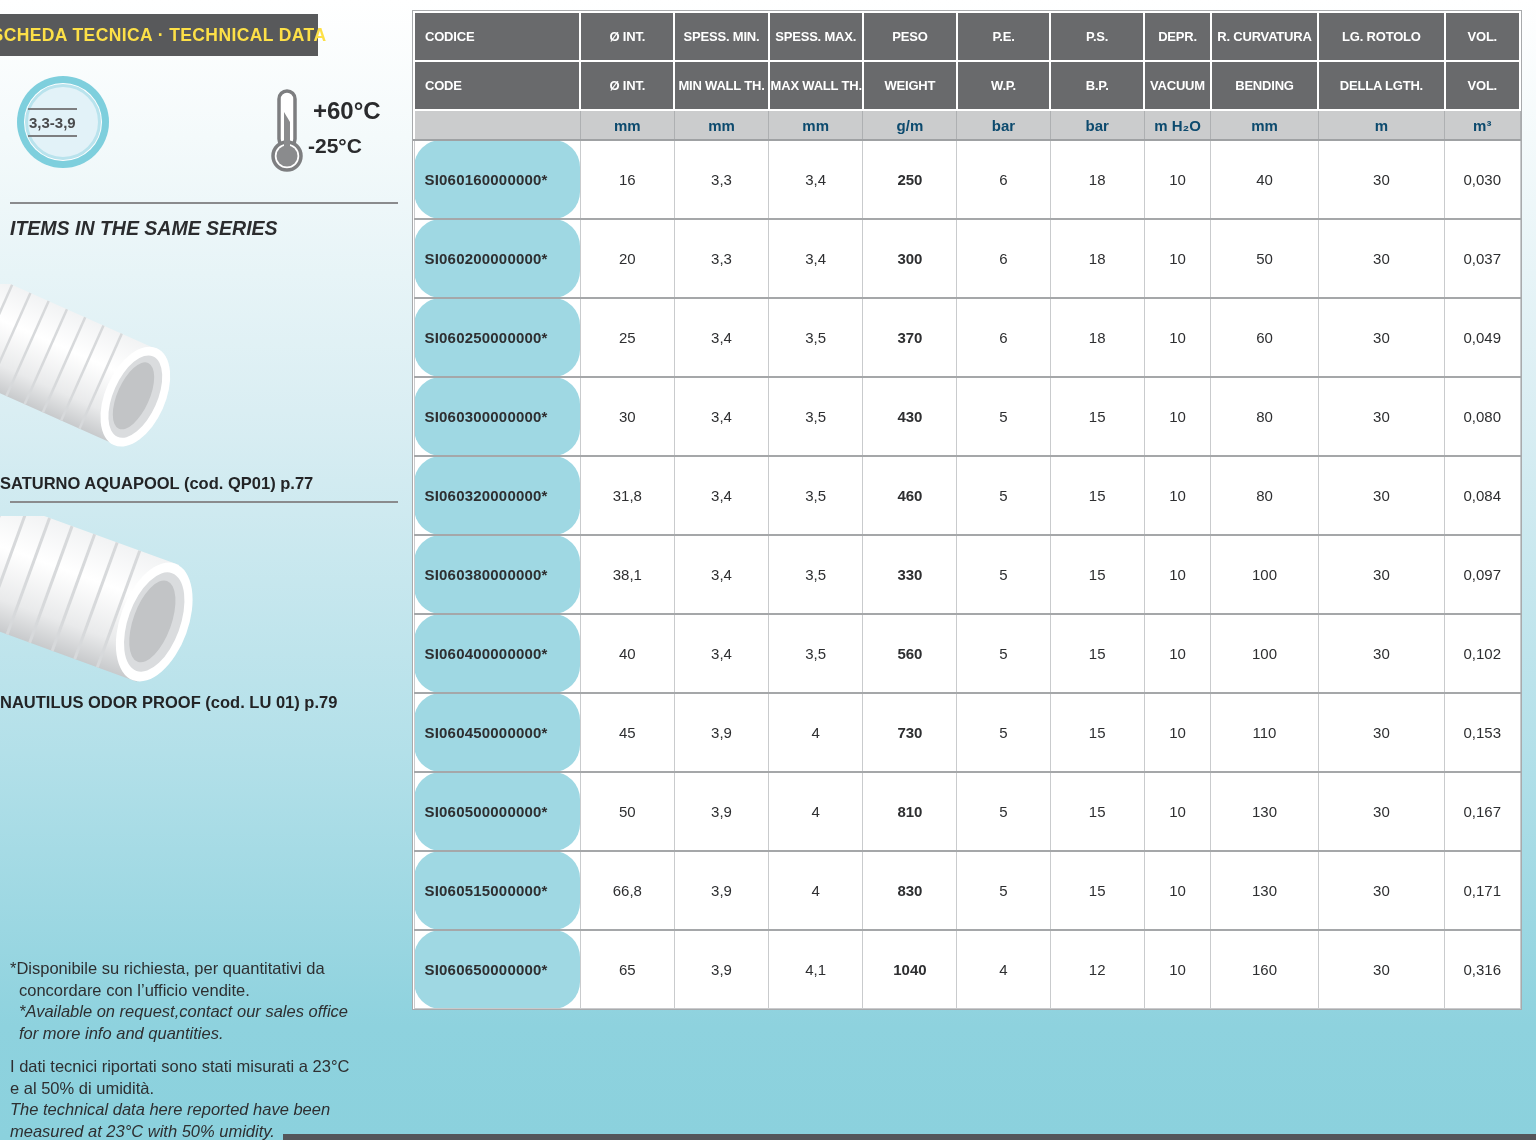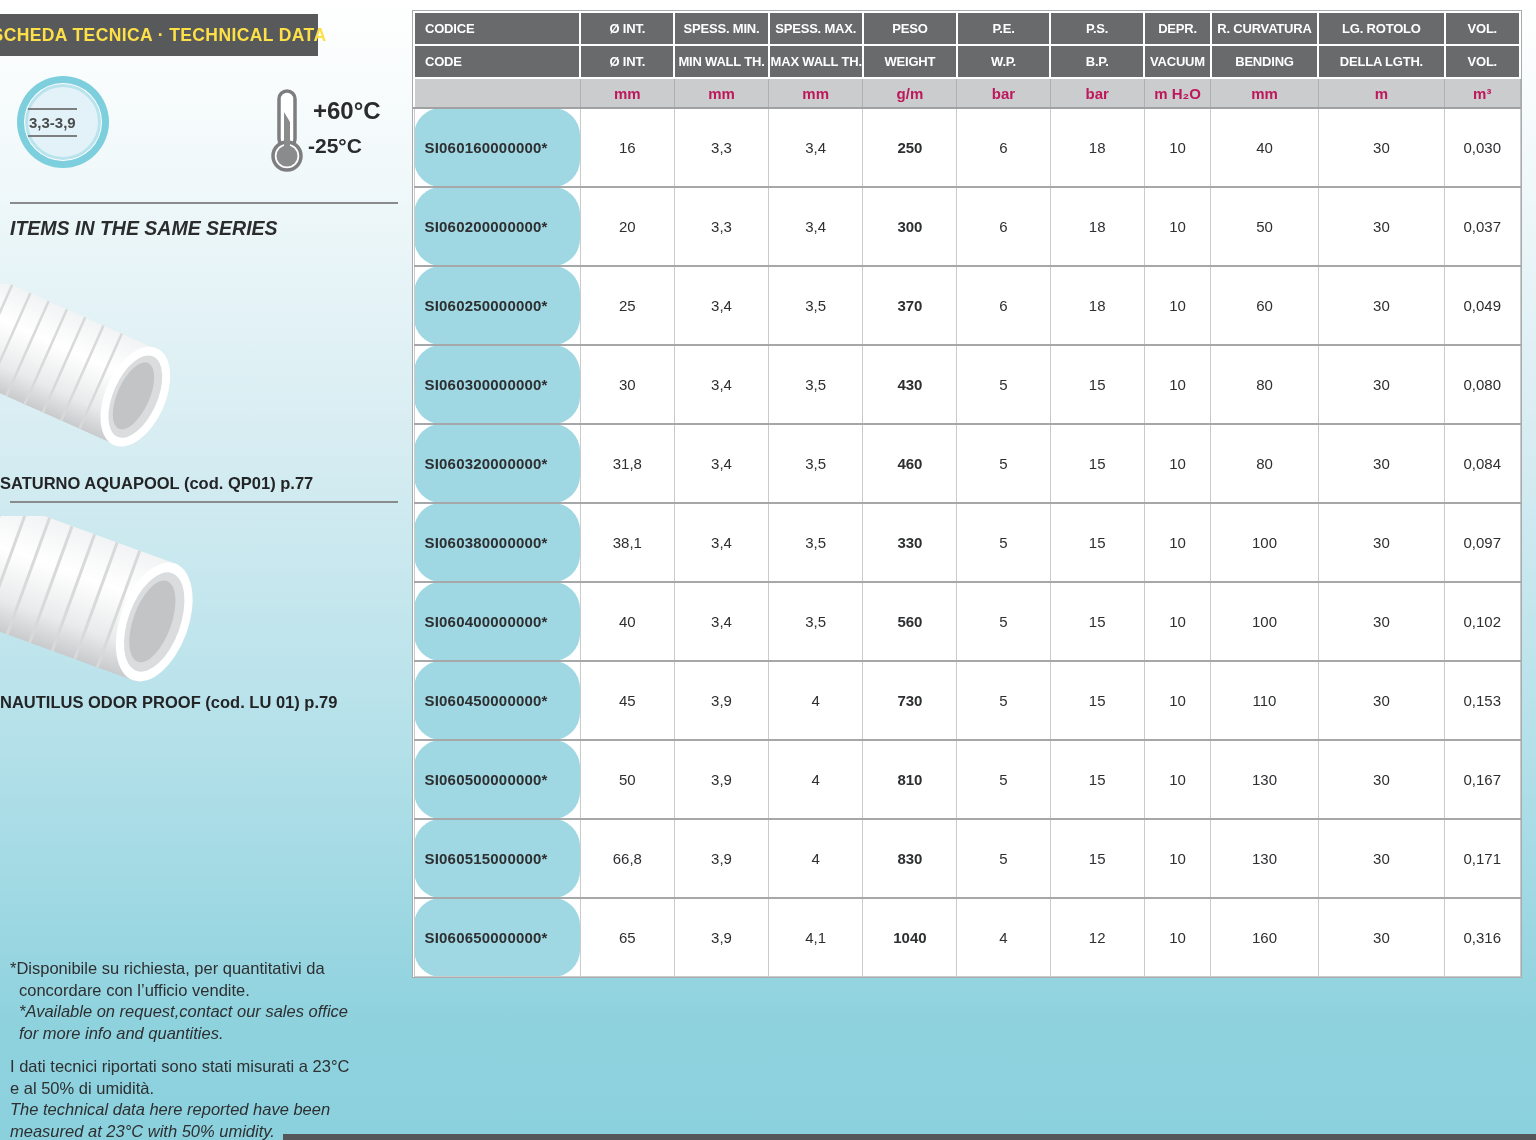--- a/index.html
+++ b/index.html
@@ -31,26 +31,26 @@
   .footnotes{position:absolute;left:10px;top:958px;font-size:16.5px;color:#2e2f31;line-height:21.5px;}
   .fn-italic{font-style:italic;}
   .fn-indent{padding-left:9px;}
   .fn-gap{height:12px;}
   .bottom-bar{position:absolute;left:283px;right:0;bottom:0;height:6px;background:#54565a;}
   
   .table-wrap{position:absolute;left:412px;top:10px;width:1108px;border:1px solid #a8aaac;background:#fff;}
   table{width:100%;border-collapse:collapse;table-layout:fixed;}
   th.hdr{
     background:var(--header-gray,#696a6c);color:#fff;font-size:13px;font-weight:bold;
-    height:23px;border:2px solid #fff;letter-spacing:-.2px;text-align:center;padding:4px 1px;
+    height:23px;border:2px solid #fff;letter-spacing:-.2px;text-align:center;padding:12px 1px;
     white-space:nowrap;overflow:hidden;
   }
   th.hdr.first{text-align:left;padding-left:10px;}
   td.units{
-    background:var(--units-gray,#cbcccd);color:#be185d;font-weight:bold;font-size:15px;
+    background:var(--units-gray,#cbcccd);color:#0c4a6e;font-weight:bold;font-size:15px;
     height:26px;text-align:center;border:1px solid #aeb0b2;border-top:2px solid #fff;border-bottom:2px solid #9fa1a3;
   }
   td.units.first{border-left:2px solid #fff;}
   tbody td{
     background:#fff;text-align:center;font-size:15px;color:#2e2f31;height:75px;
     border:1px solid #c9cbcd;border-top:2px solid #a5a7a9;
   }
   td.code{background:var(--accent-blue,#9fd8e3);font-weight:bold;text-align:left;padding-left:10px;letter-spacing:.2px;border-radius:27px;}
   td.peso{font-weight:bold;}
 </style>

